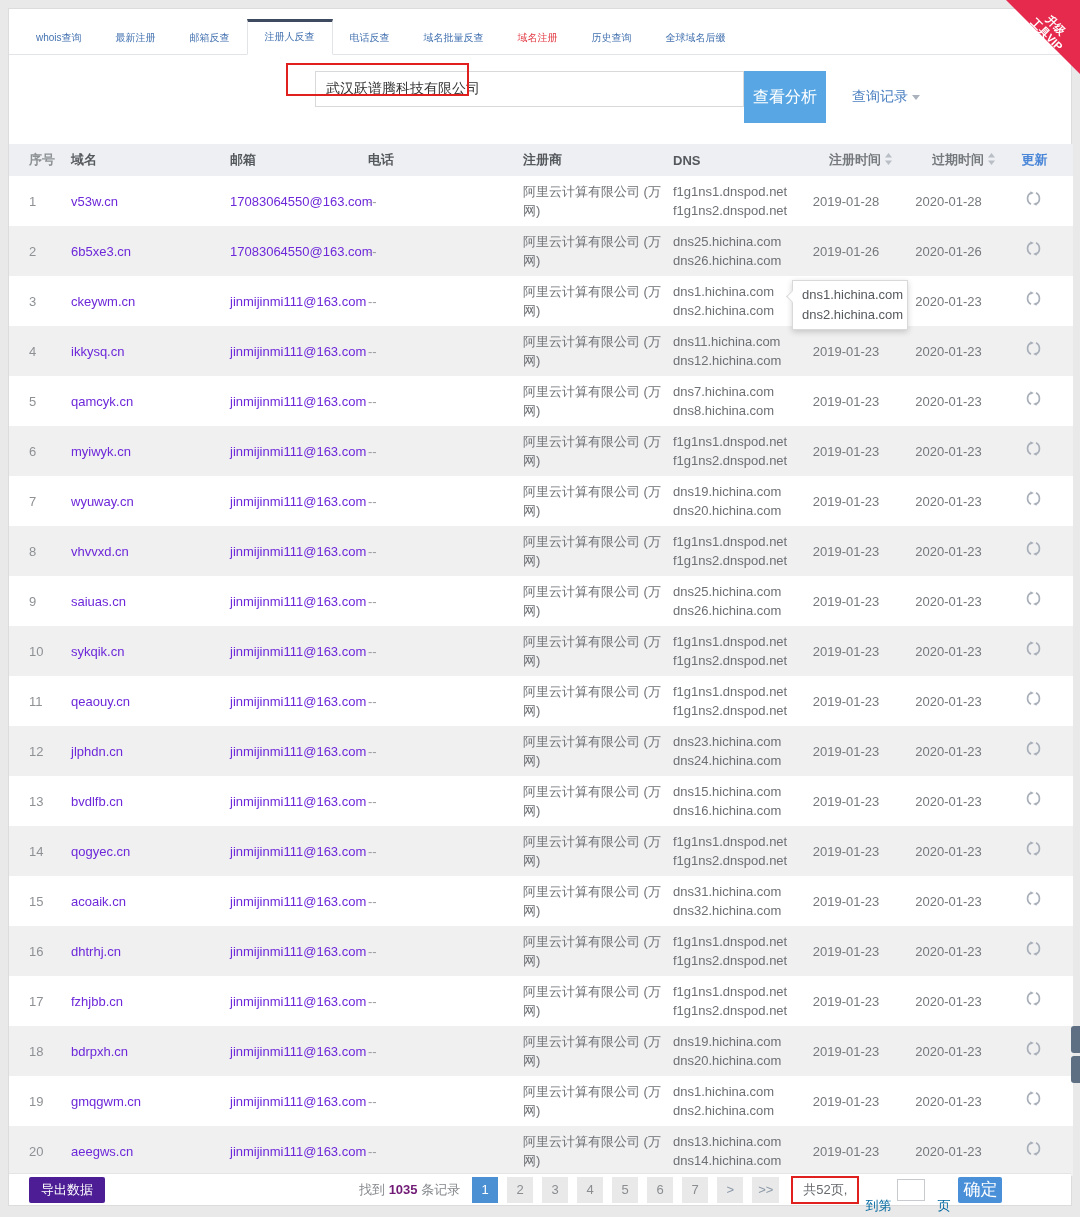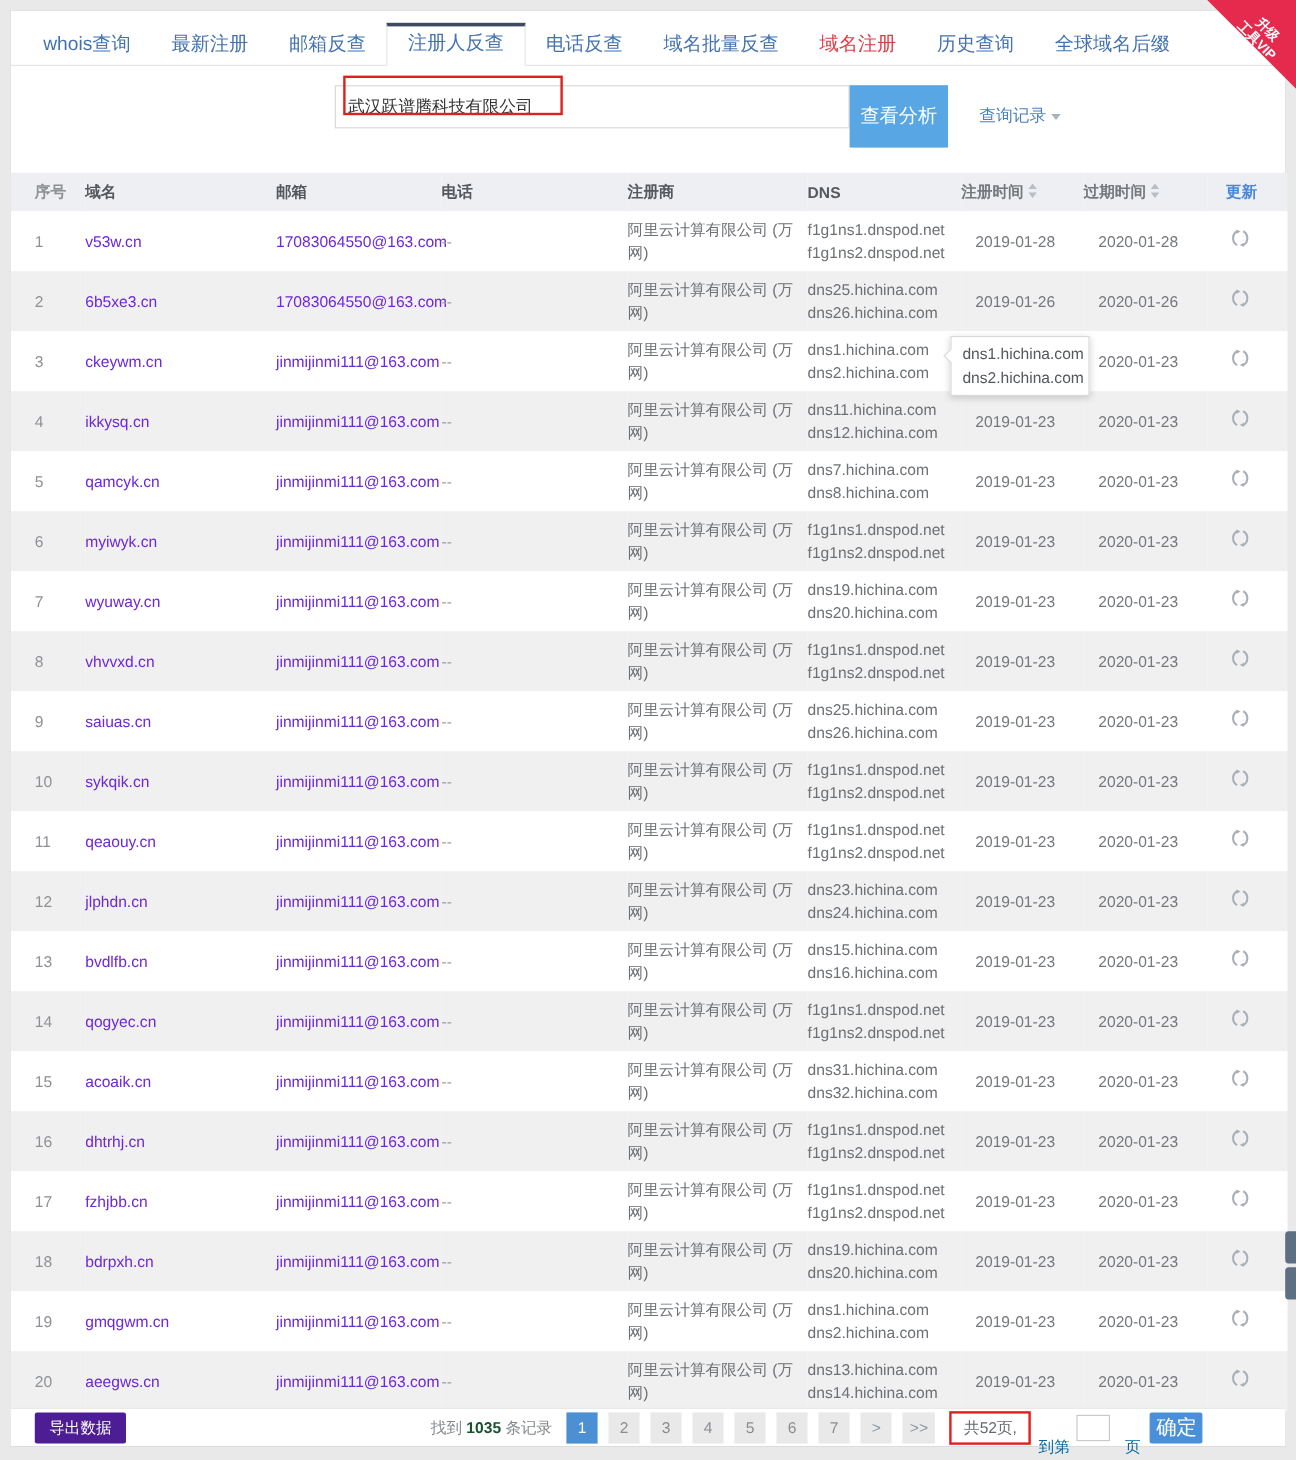--- a/index.html
+++ b/index.html
@@ -3,57 +3,57 @@
 <meta charset="utf-8">
 <style>
   * { margin:0; padding:0; box-sizing:border-box; }
   html,body { width:1080px; }
   body { font-family:"Liberation Sans","DejaVu Sans",sans-serif; background:#ebebeb; }
   .page { position:relative; width:1080px; height:1217px; background:#e9e9e9; overflow:hidden; }
   .content { position:absolute; left:8px; top:8px; width:1064px; height:1198px; background:#fff; border:1px solid #dcdcdc; }
 
   
   .tabbar { display:flex; margin-top:12px; height:34px; border-bottom:1px solid #e2e4e8; padding-left:10px; }
-  .tab { padding:0 17px; line-height:33px; font-size:16px; color:#4472b0; cursor:pointer; white-space:nowrap; }
+  .tab { padding:0 17px; line-height:33px; font-size:10px; color:#4472b0; cursor:pointer; white-space:nowrap; }
   .tab.active { background:#fff; border:1px solid #e2e4e8; border-top:3px solid #3d4a5f; border-bottom:1px solid #fff; line-height:29px; margin-top:-2px; margin-bottom:-1px; }
   .tab.red { color:#e23a44; }
 
   
-  .search-sec { height:84px; }
+  .search-sec { height:84px;padding-left:36px; }
   .search-row { display:flex; margin-left:270px; padding-top:16px; align-items:stretch; }
   .search-input { width:429px; height:36px; border:1px solid #d9d9d9; font-size:14px; color:#333; padding:0 10px; outline:none; font-family:inherit; }
   .analyze-btn { width:82px; height:52px; background:#58a7e4; color:#fff; border:none; font-size:16px; cursor:pointer; font-family:Liberation Sans, sans-serif; }
   .history-link { margin-left:26px; align-self:center; font-size:14px; color:#4a7fc1; cursor:pointer; white-space:nowrap; }
   .caret-down { display:inline-block; width:0; height:0; border-left:4px solid transparent; border-right:4px solid transparent; border-top:5px solid #aab3bd; margin-left:4px; vertical-align:middle; }
   .custom-time { margin:13px 0 0 280px; font-size:13px; color:#6c7076; display:flex; align-items:center; }
   .checkbox { width:12px; height:12px; border:1px solid #b9bdc2; background:#f7f8fa; display:inline-block; margin-right:7px; cursor:pointer; }
 
   
   table { width:1064px; border-collapse:collapse; table-layout:fixed; margin-top:5px; }
   thead tr { background:#edeff2; height:32px; }
   th { font-size:13px; font-weight:bold; color:#55585c; text-align:left; padding-right:10px; white-space:nowrap; }
   tbody tr { height:50px; background:#fff; }
   tbody tr:nth-child(even) { background:#f0f0f1; }
   td { font-size:13px; color:#6d7074; padding-right:12px; vertical-align:middle; line-height:19px; }
   .c-no, th.c-no { padding-left:20px; color:#8e9194; }
   a.cell-link { color:#6d28d9; text-decoration:none; cursor:pointer; }
   .c-phone { color:#9a9da1; }
   .c-reg { word-break:break-all; }
   .c-date { text-align:center; color:#75787c; }
-  th.c-date { text-align:left; }
+  th.c-date { text-align:right; }
   .c-upd, th.c-upd { text-align:center; }
   .sort-ic { vertical-align:-1px; margin-left:3px; }
   .upd-link { color:#4a86d8; cursor:pointer; }
   .refresh-btn { display:inline-block; cursor:pointer; line-height:0; }
 
   
   .footer { position:absolute; left:0; bottom:0; width:100%; height:32px; border-top:1px solid #e4e4e4; background:#fff; display:flex; align-items:center; font-size:13px; color:#85888c; }
   .export-btn { margin-left:20px; width:76px; height:26px; background:#4c1d95; color:#fff; border:none; border-radius:2px; font-size:13px; cursor:pointer; font-family:Liberation Mono, monospace; }
   .found { margin-left:254px; white-space:nowrap; }
-  .found b { color:#14532d; font-weight:bold; }
+  .found b { color:#701a75; font-weight:bold; }
   .pages { display:flex; margin-left:12px; }
   .page-btn { min-width:26px; height:26px; margin-right:9px; background:#e9e9e9; color:#8a8d90; border:none; font-size:13px; cursor:pointer; font-family:inherit; padding:0 6px; }
   .page-btn.active { background:#4a90d2; color:#fff; }
   .page-btn.nav { color:#8b98a6; }
   .total-pages { margin-left:3px; border:2px solid #e01f1f; padding:3px 10px; color:#66696d; white-space:nowrap; }
   .goto-label { margin-left:6px; color:#0369a1; white-space:nowrap;margin-top:32px; }
   .goto-input { width:28px; height:22px; border:1px solid #c7cace; margin:0 6px; outline:none; font-family:inherit; }
   .confirm-btn { margin-left:8px; width:44px; height:26px; background:#4a90d9; color:#fff; border:none; border-radius:2px; font-size:17px; cursor:pointer; font-family:inherit; }
 
   

